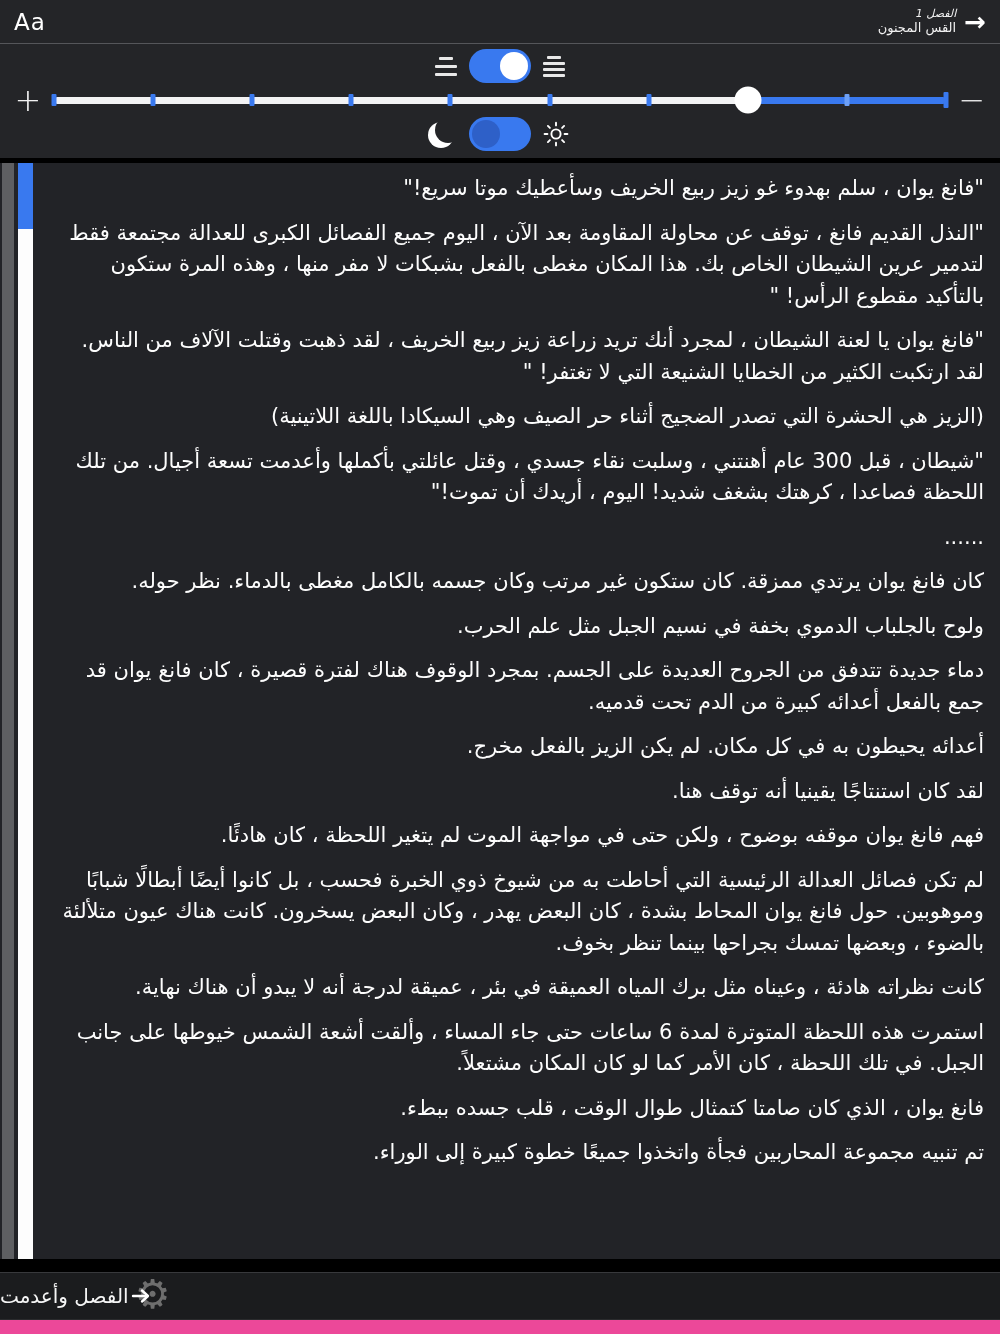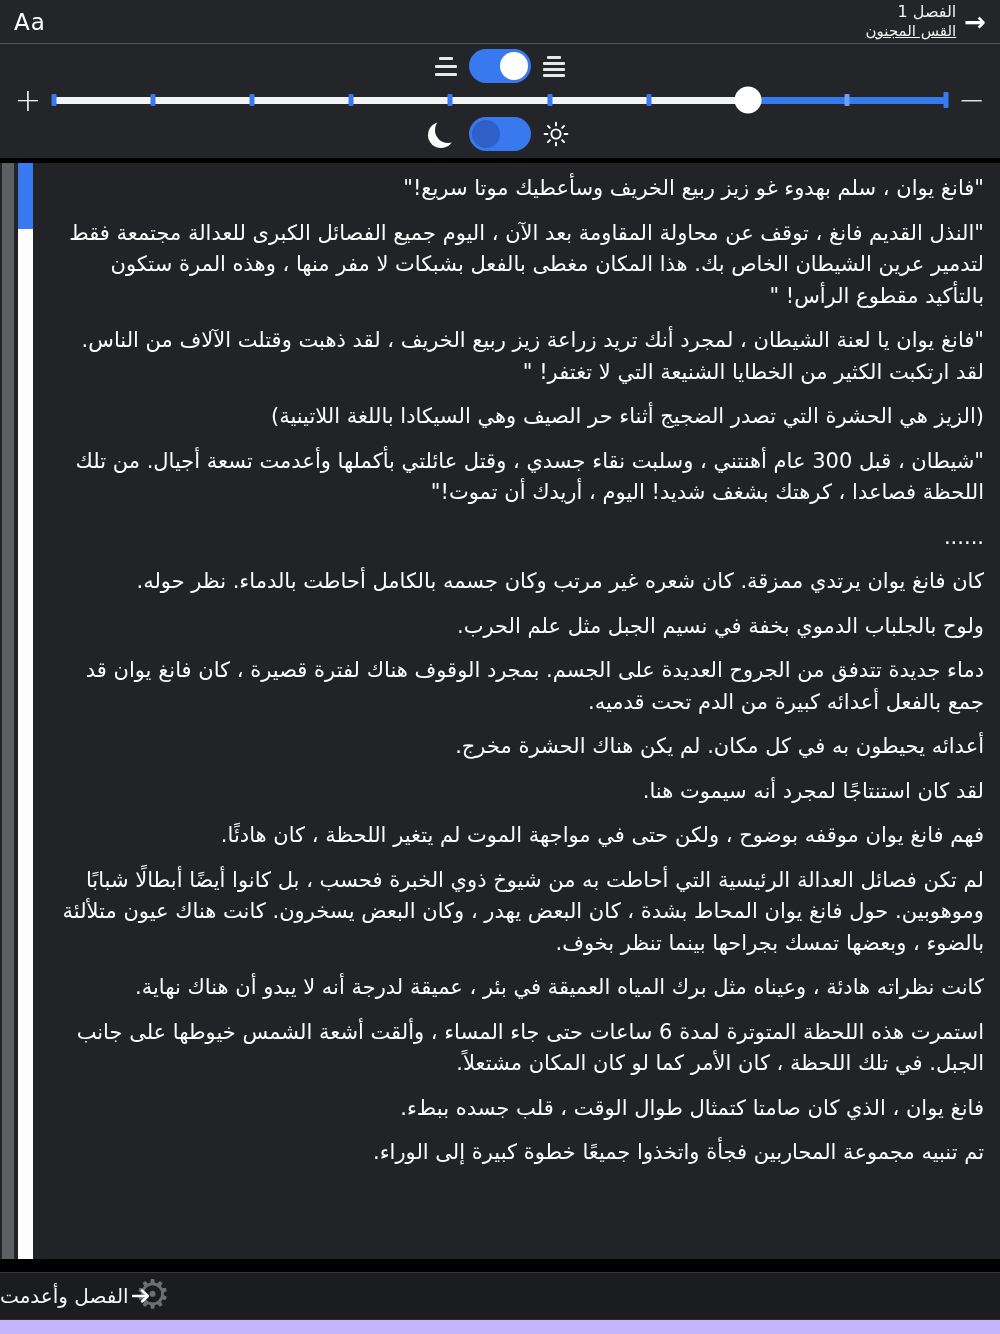--- a/index.html
+++ b/index.html
@@ -1,27 +1,27 @@
 <!DOCTYPE html>
 <html lang="ar"><head>
 <meta charset="utf-8">
 <style>
   * { margin:0; padding:0; box-sizing:border-box; }
   html,body { width:1000px; height:1334px; background:#000; overflow:hidden;
     font-family:"DejaVu Sans", sans-serif; }
-  .app { width:1000px; height:1334px; display:flex; flex-direction:column; background:#c4b5fd; }
+  .app { width:1000px; height:1334px; display:flex; flex-direction:column; background:#ec4899; }
 
   
   .top-bar { height:44px; background:#242528; display:flex; align-items:center;
     justify-content:space-between; padding:0 14px; border-bottom:1px solid #55565a; }
   .font-btn { color:#fff; font-size:23px; letter-spacing:1px; cursor:pointer; }
   .chapter-block { display:flex; align-items:center; gap:8px; direction:rtl; }
   .chapter-meta { text-align:right; direction:rtl; color:#f2f2f2; line-height:1.25; }
-  .chapter-label { font-size:16px; }
-  .chapter-title { font-size:15px;text-decoration:underline; }
+  .chapter-label { font-size:11px;font-style:italic; }
+  .chapter-title { font-size:13px; }
   .back-arrow { color:#fff; font-size:26px; font-weight:bold; line-height:1; }
 
   
   .settings { height:114px; background:#242528; display:flex; flex-direction:column;
     justify-content:space-evenly; padding:4px 0 6px 0; }
   .toggle-row { display:flex; align-items:center; justify-content:center; gap:12px; }
   .switch { width:62px; height:34px; border-radius:17px; background:#3979ef; position:relative; cursor:pointer; }
   .knob { position:absolute; top:3px; width:28px; height:28px; border-radius:50%; }
   .knob-right { right:3px; background:#fff; }
   .knob-left { left:3px; background:#2e60c8; }
@@ -161,25 +161,25 @@
         <div class="progress-fill" style="height: 6%;"></div>
       </div>
     </div>
     <div class="text-area">
         <p class="para">"فانغ يوان ، سلم بهدوء غو زيز ربيع الخريف وسأعطيك موتا سريع!"</p>
         <p class="para">"النذل القديم فانغ ، توقف عن محاولة المقاومة بعد الآن ، اليوم جميع الفصائل الكبرى للعدالة مجتمعة فقط لتدمير عرين الشيطان الخاص بك. هذا المكان مغطى بالفعل بشبكات لا مفر منها ، وهذه المرة ستكون بالتأكيد مقطوع الرأس! "</p>
         <p class="para">"فانغ يوان يا لعنة الشيطان ، لمجرد أنك تريد زراعة زيز ربيع الخريف ، لقد ذهبت وقتلت الآلاف من الناس. لقد ارتكبت الكثير من الخطايا الشنيعة التي لا تغتفر! "</p>
         <p class="para">(الزيز هي الحشرة التي تصدر الضجيج أثناء حر الصيف وهي السيكادا باللغة اللاتينية)</p>
         <p class="para">"شيطان ، قبل 300 عام أهنتني ، وسلبت نقاء جسدي ، وقتل عائلتي بأكملها وأعدمت تسعة أجيال. من تلك اللحظة فصاعدا ، كرهتك بشغف شديد! اليوم ، أريدك أن تموت!"</p>
         <p class="para">......</p>
-        <p class="para">كان فانغ يوان يرتدي ممزقة. كان شعره غير مرتب وكان جسمه بالكامل أحاطت بالدماء. نظر حوله.</p>
+        <p class="para">كان فانغ يوان يرتدي ممزقة. كان ستكون غير مرتب وكان جسمه بالكامل مغطى بالدماء. نظر حوله.</p>
         <p class="para">ولوح بالجلباب الدموي بخفة في نسيم الجبل مثل علم الحرب.</p>
         <p class="para">دماء جديدة تتدفق من الجروح العديدة على الجسم. بمجرد الوقوف هناك لفترة قصيرة ، كان فانغ يوان قد جمع بالفعل أعدائه كبيرة من الدم تحت قدميه.</p>
-        <p class="para">أعدائه يحيطون به في كل مكان. لم يكن هناك الحشرة مخرج.</p>
-        <p class="para">لقد كان استنتاجًا لمجرد أنه سيموت هنا.</p>
+        <p class="para">أعدائه يحيطون به في كل مكان. لم يكن الزيز بالفعل مخرج.</p>
+        <p class="para">لقد كان استنتاجًا يقينيا أنه توقف هنا.</p>
         <p class="para">فهم فانغ يوان موقفه بوضوح ، ولكن حتى في مواجهة الموت لم يتغير اللحظة ، كان هادئًا.</p>
         <p class="para">لم تكن فصائل العدالة الرئيسية التي أحاطت به من شيوخ ذوي الخبرة فحسب ، بل كانوا أيضًا أبطالًا شبابًا وموهوبين. حول فانغ يوان المحاط بشدة ، كان البعض يهدر ، وكان البعض يسخرون. كانت هناك عيون متلألئة بالضوء ، وبعضها تمسك بجراحها بينما تنظر بخوف.</p>
         <p class="para">كانت نظراته هادئة ، وعيناه مثل برك المياه العميقة في بئر ، عميقة لدرجة أنه لا يبدو أن هناك نهاية.</p>
         <p class="para">استمرت هذه اللحظة المتوترة لمدة 6 ساعات حتى جاء المساء ، وألقت أشعة الشمس خيوطها على جانب الجبل. في تلك اللحظة ، كان الأمر كما لو كان المكان مشتعلاً.</p>
         <p class="para">فانغ يوان ، الذي كان صامتا كتمثال طوال الوقت ، قلب جسده ببطء.</p>
         <p class="para">تم تنبيه مجموعة المحاربين فجأة واتخذوا جميعًا خطوة كبيرة إلى الوراء.</p>
       </div>
   </div>
 
   <div class="footer-gap"></div>

